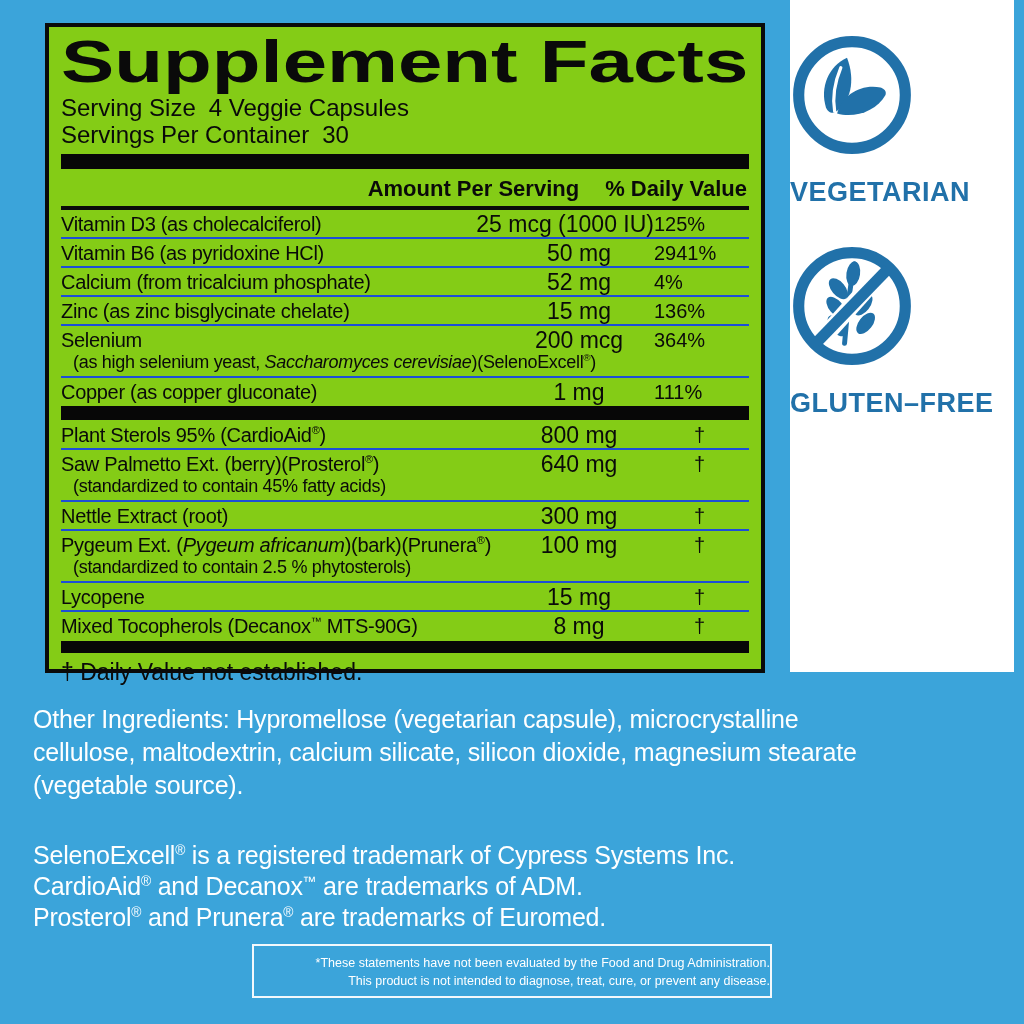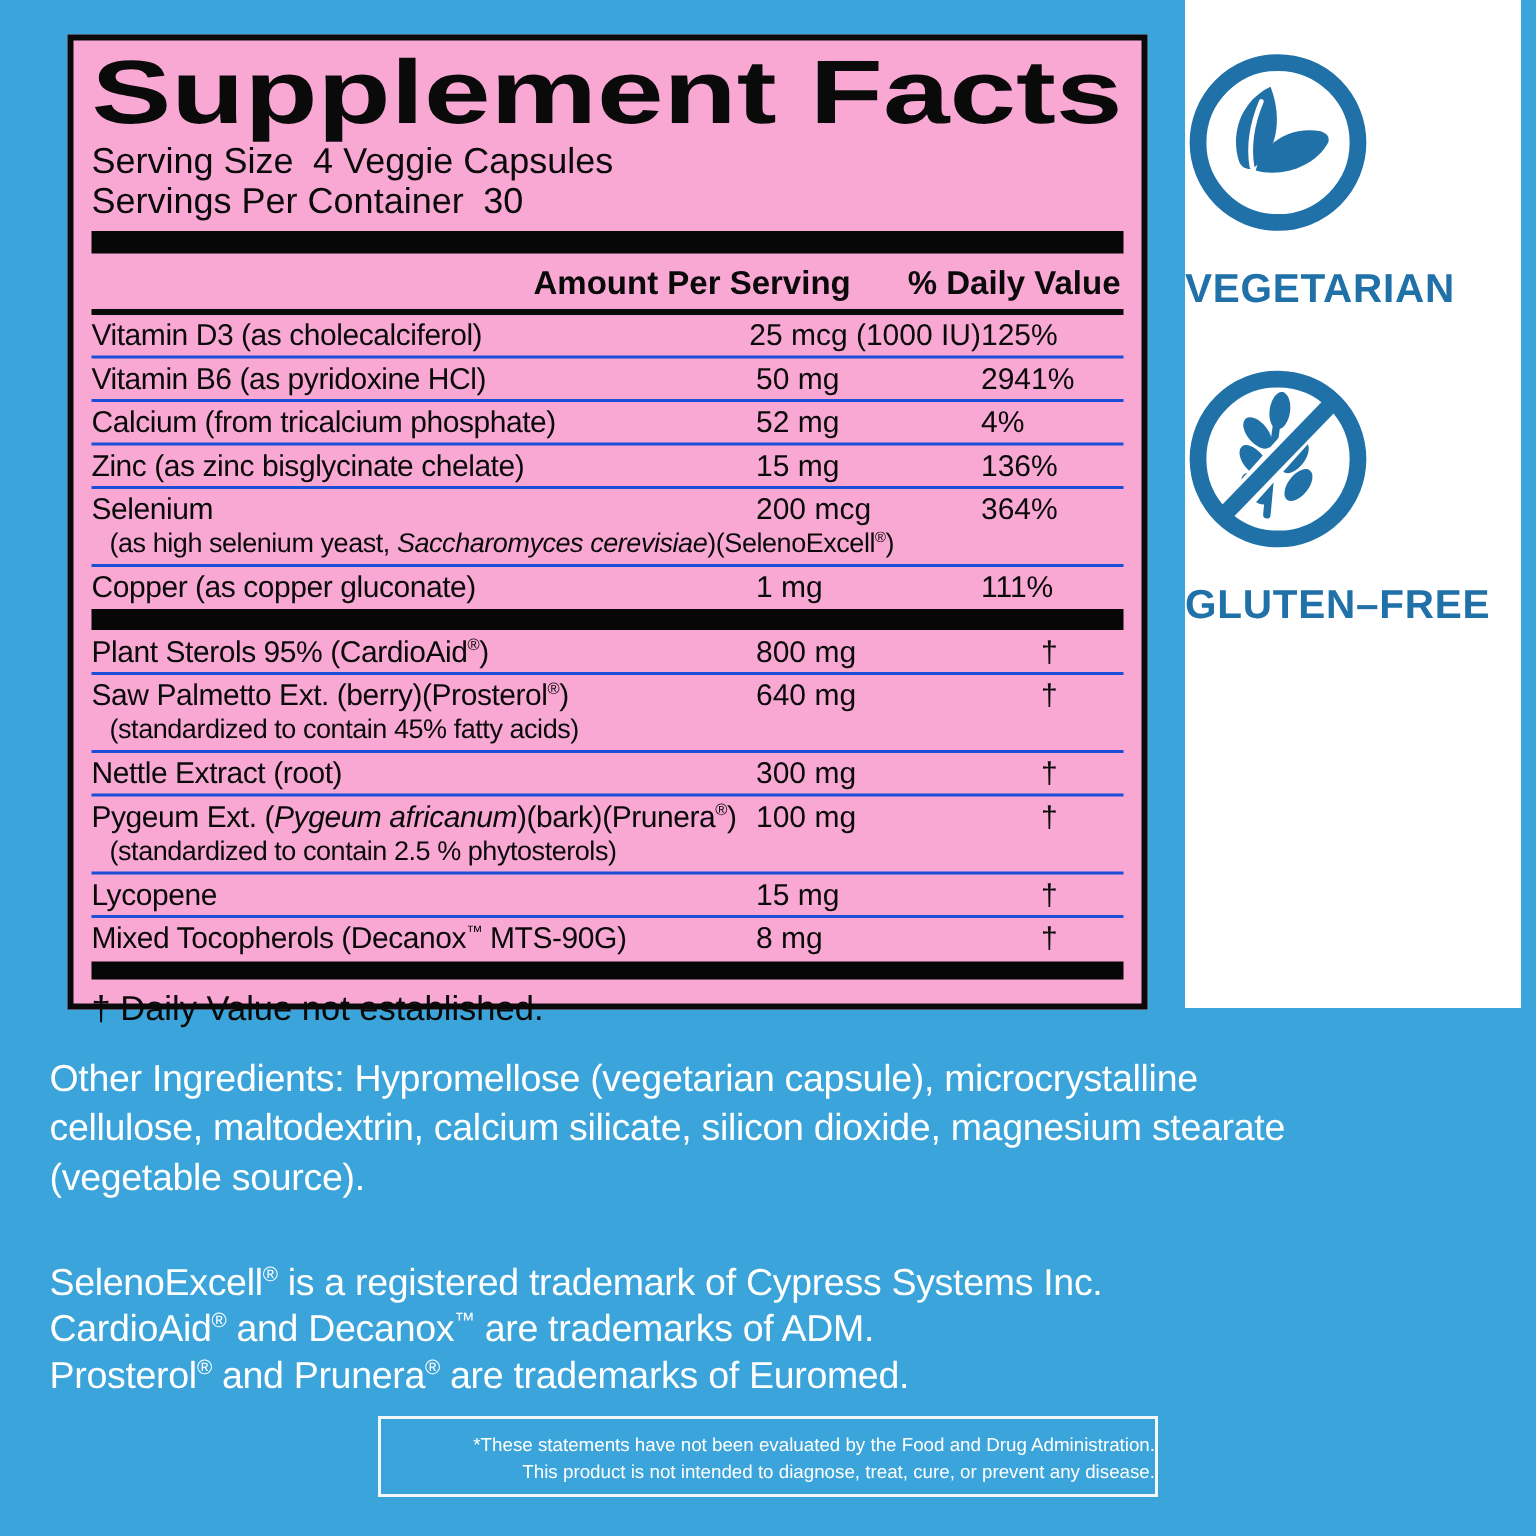--- a/index.html
+++ b/index.html
@@ -8,41 +8,41 @@
     background:#3BA4DA;
     font-family:"Liberation Sans", sans-serif;
     -webkit-font-smoothing:antialiased;
   }
   .it{font-style:italic;}
   sup{font-size:55%;line-height:0;vertical-align:super;}
 
   
   .facts-panel{
     position:absolute;left:45px;top:23px;width:720px;height:650px;
-    box-sizing:border-box;background:#f9a8d4;border:4px solid #0a0a0a;
+    box-sizing:border-box;background:#84cc16;border:4px solid #0a0a0a;
     padding:2px 12px 0 12px;color:#0a0a0a;
   }
   .facts-title{
     display:inline-block;font-size:60px;line-height:64px;font-weight:800;
     transform:scaleX(1.33);transform-origin:0 50%;white-space:nowrap;margin-top:1px;
   }
   .serv-line{font-size:24px;line-height:27px;}
   .serv-line .val{margin-left:13px;}
   .bar{background:#070707;}
   .bar-top{height:15px;margin-top:6px;}
   .facts-colhead{
-    display:flex;justify-content:flex-end;align-items:flex-end;gap:38px;
+    display:flex;justify-content:flex-end;align-items:flex-end;gap:26px;
     font-weight:700;font-size:22px;padding:7px 2px 4px 0;border-bottom:4px solid #0a0a0a;
     white-space:nowrap;
   }
   .frow{border-top:2px solid #1d4ed8;padding:2px 0 1px 0;}
   .frow.nb{border-top:none;}
   .fmain{display:flex;align-items:flex-start;}
   .fname{flex:1 1 auto;font-size:20px;line-height:24px;letter-spacing:-0.3px;white-space:nowrap;}
-  .famt{flex:0 0 150px;text-align:left;font-size:20px;line-height:24px;white-space:nowrap;}
+  .famt{flex:0 0 150px;text-align:center;font-size:23px;line-height:24px;white-space:nowrap;}
   .fdv{flex:0 0 95px;text-align:left;font-size:20px;line-height:24px;padding-right:4px;box-sizing:border-box;}
   .fdv.c{text-align:center;}
   .fsub{font-size:18px;line-height:21px;letter-spacing:-0.3px;padding:0 0 2px 12px;white-space:nowrap;}
   .bar-mid{height:14px;margin:1px 0;}
   .bar-bot{height:12px;margin-top:2px;}
   .facts-foot{font-size:23px;line-height:30px;padding-top:4px;}
 
   
   .side-panel{
     position:absolute;left:790px;top:0;width:224px;height:672px;background:#fff;

